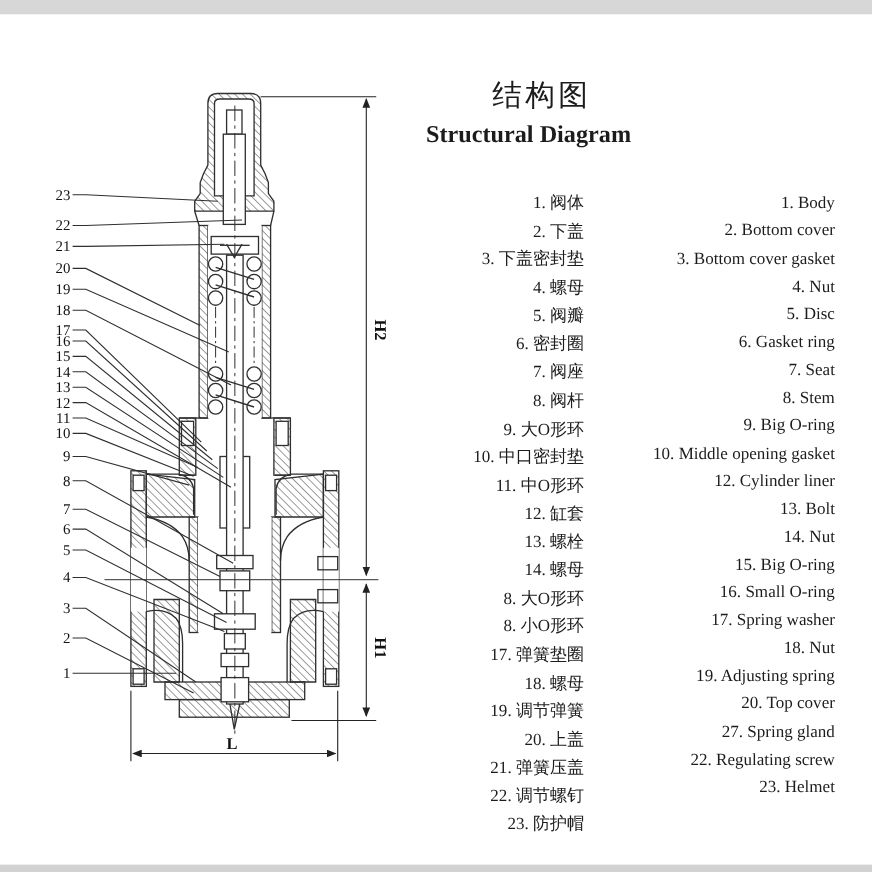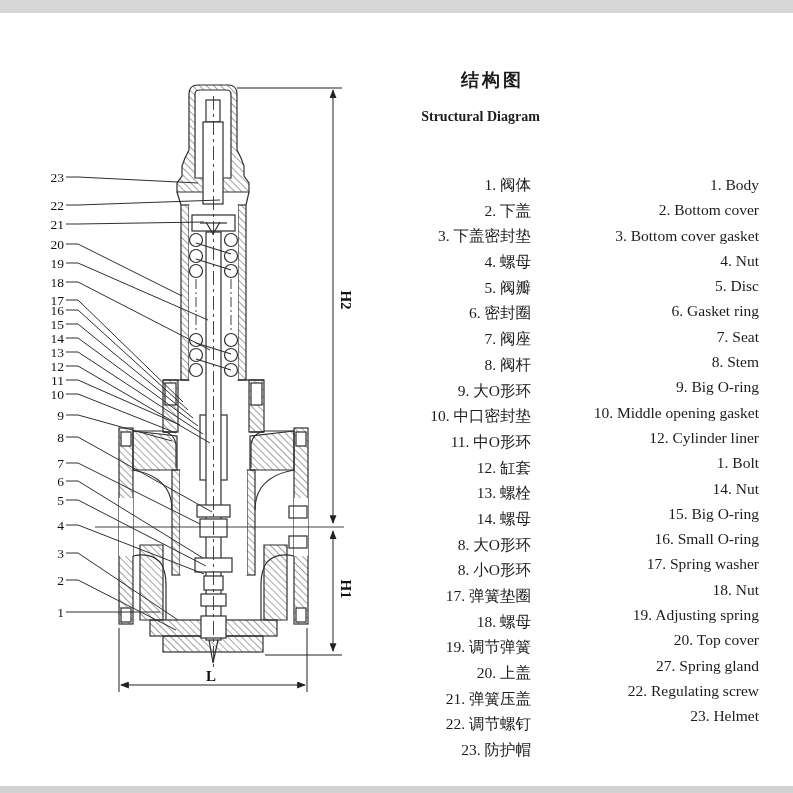--- a/index.html
+++ b/index.html
@@ -3,23 +3,23 @@
 <meta charset="utf-8">
 <style>
   html,body{margin:0;padding:0;background:#fff;}
   #page{position:relative;width:793px;height:793px;background:#ffffff;overflow:hidden;
         font-family:"Liberation Serif","DejaVu Serif",serif;color:#1c1c1c;}
   .band{position:absolute;left:0;width:793px;}
   #band-top{top:0;height:13px;background:#d7d7d7;}
   #band-bottom{bottom:0;height:7px;background:#d2d2d2;}
   #drawing-svg{position:absolute;left:0;top:0;}
   #title-zh{position:absolute;left:400px;top:68px;width:185px;text-align:center;
-            font-size:18px;font-weight:bold;letter-spacing:3px;}
+            font-size:27px;font-weight:normal;letter-spacing:3px;}
   #title-en{position:absolute;left:383px;top:109px;width:195px;text-align:center;
-            font-size:14px;font-weight:bold;}
+            font-size:22px;font-weight:bold;}
   .plist{position:absolute;top:172px;font-size:15.5px;text-align:right;}
   #list-zh{left:401px;width:130px;}
   #list-en{left:534px;width:225px;}
   #list-zh .row{height:25.7px;line-height:25.7px;}
   #list-en .row{height:25.3px;line-height:25.3px;}
   .row{white-space:nowrap;}
 </style>
 </head>
 <body>
 
@@ -227,21 +227,21 @@
       <div class="row">2. Bottom cover</div>
       <div class="row">3. Bottom cover gasket</div>
       <div class="row">4. Nut</div>
       <div class="row">5. Disc</div>
       <div class="row">6. Gasket ring</div>
       <div class="row">7. Seat</div>
       <div class="row">8. Stem</div>
       <div class="row">9. Big O-ring</div>
       <div class="row">10. Middle opening gasket</div>
       <div class="row">12. Cylinder liner</div>
-      <div class="row">1. Bolt</div>
+      <div class="row">13. Bolt</div>
       <div class="row">14. Nut</div>
       <div class="row">15. Big O-ring</div>
       <div class="row">16. Small O-ring</div>
       <div class="row">17. Spring washer</div>
       <div class="row">18. Nut</div>
       <div class="row">19. Adjusting spring</div>
       <div class="row">20. Top cover</div>
       <div class="row">27. Spring gland</div>
       <div class="row">22. Regulating screw</div>
       <div class="row">23. Helmet</div>

